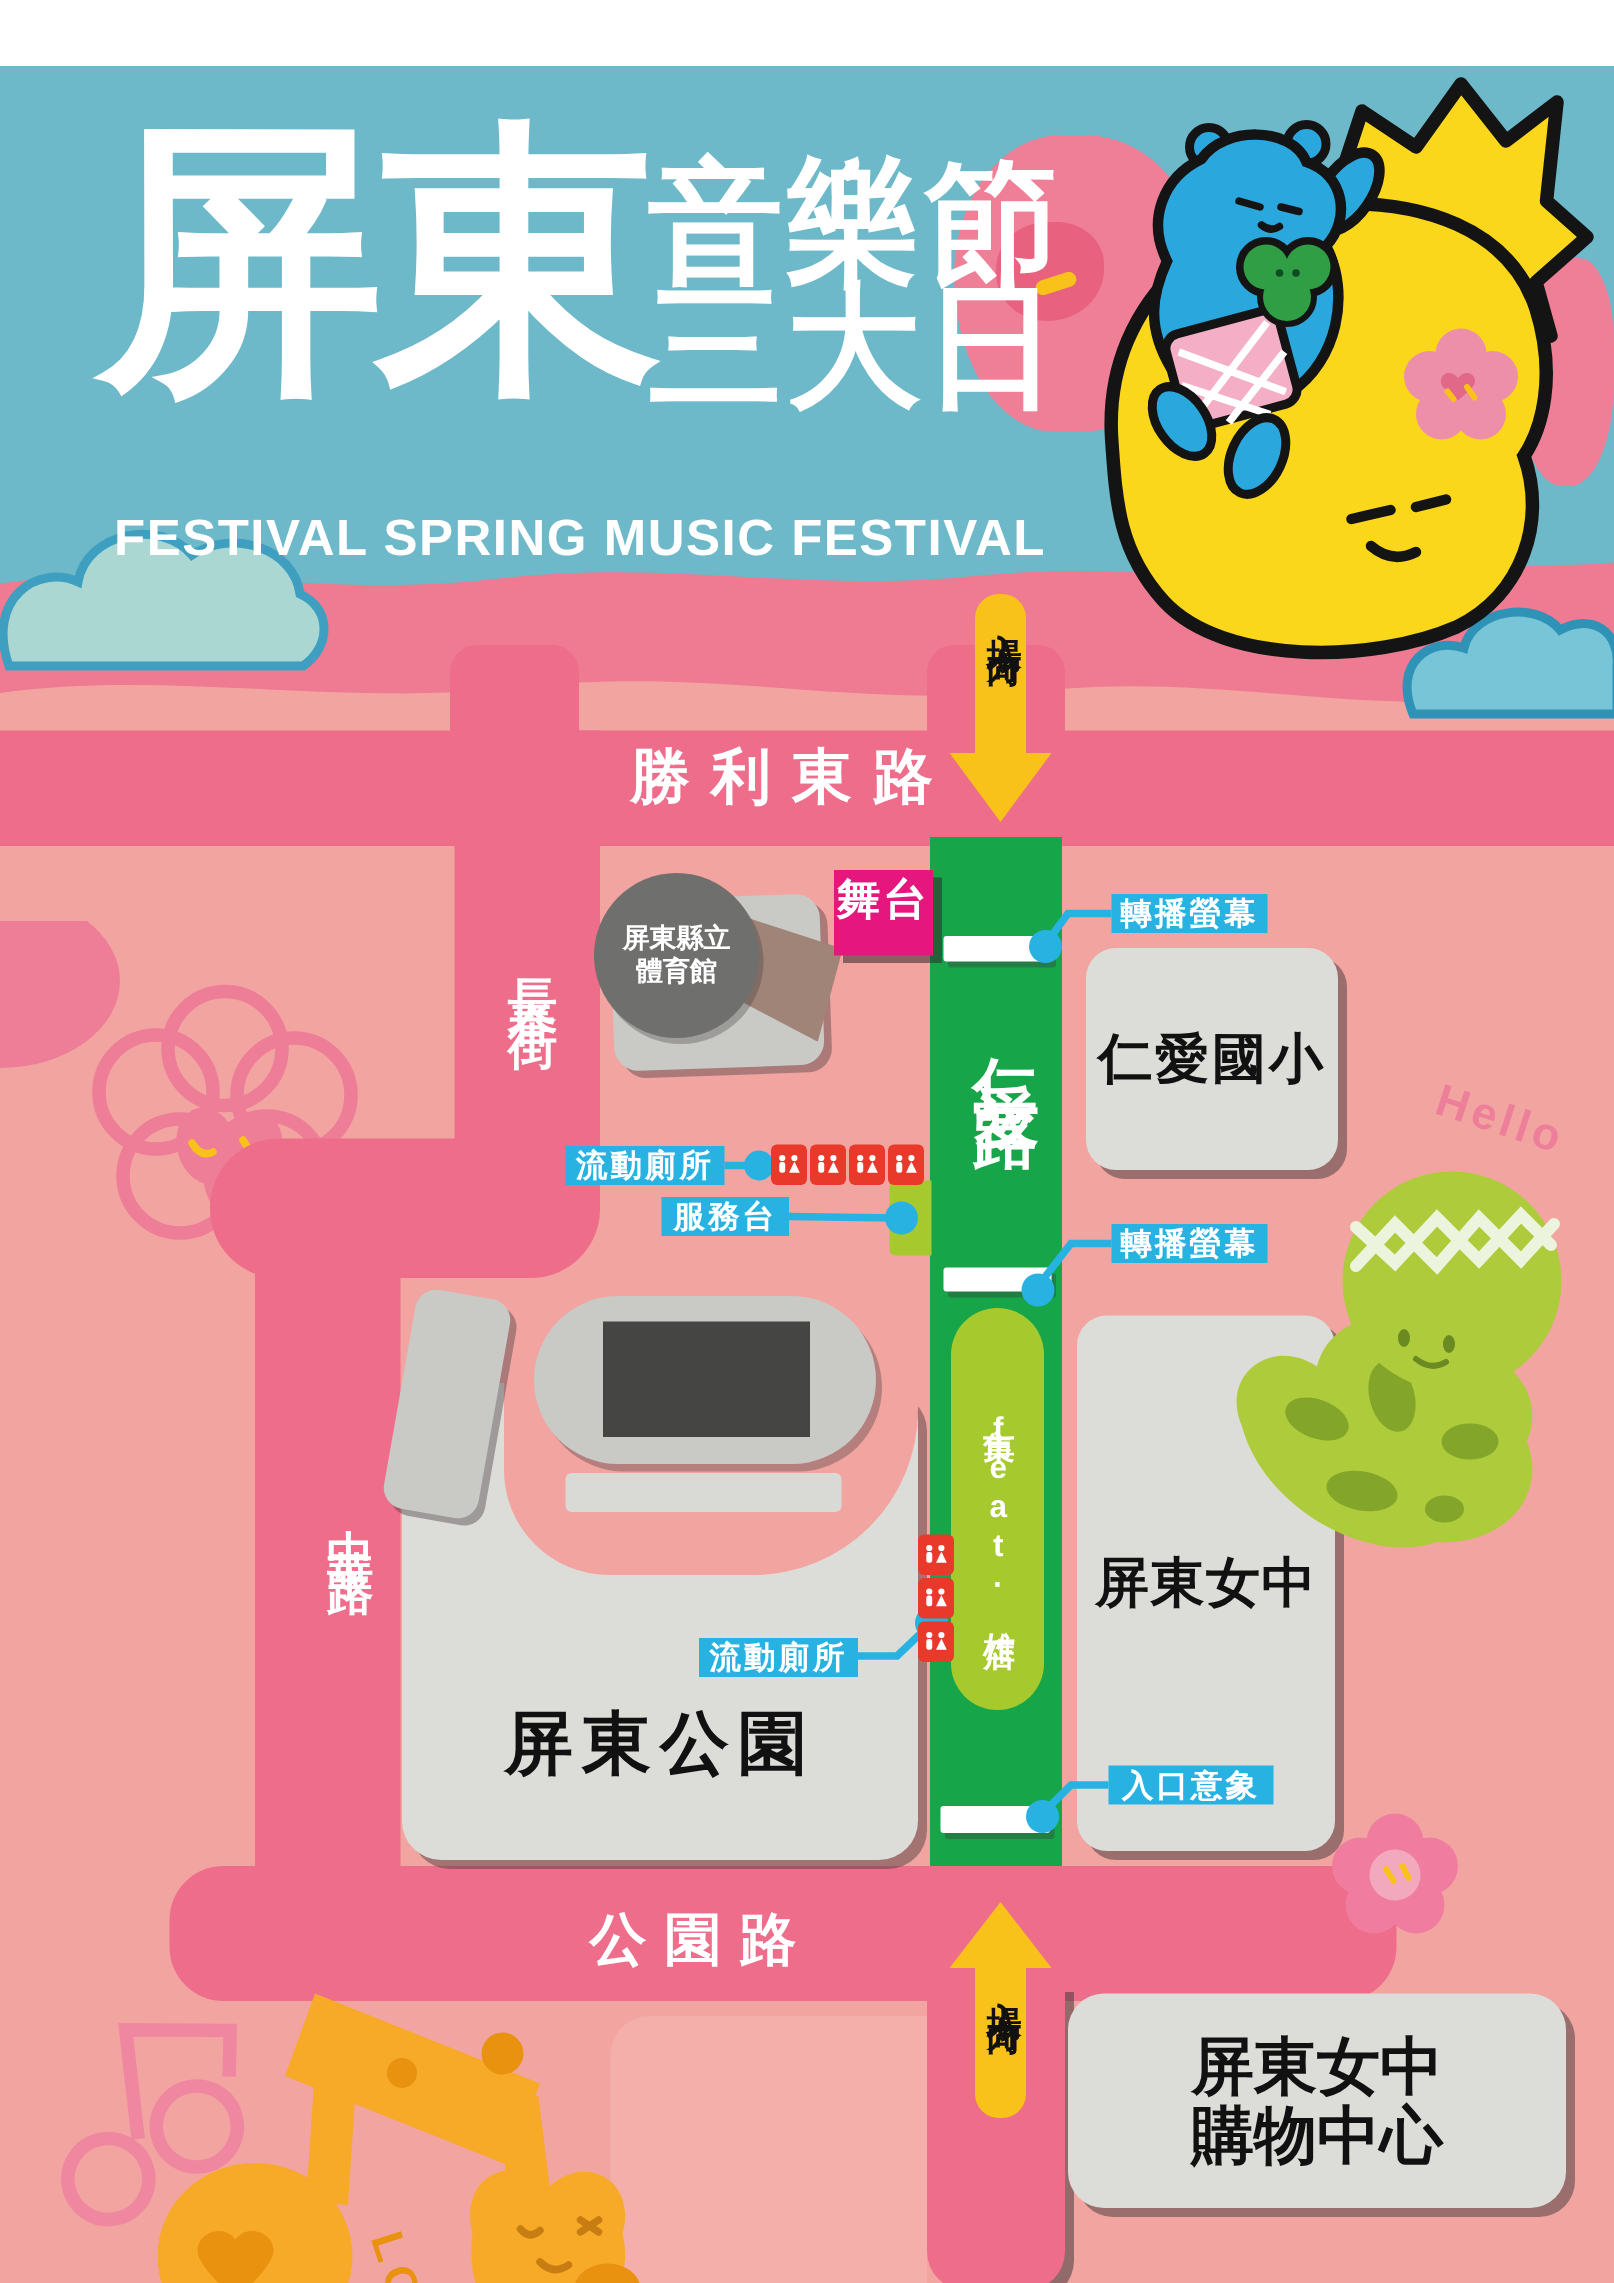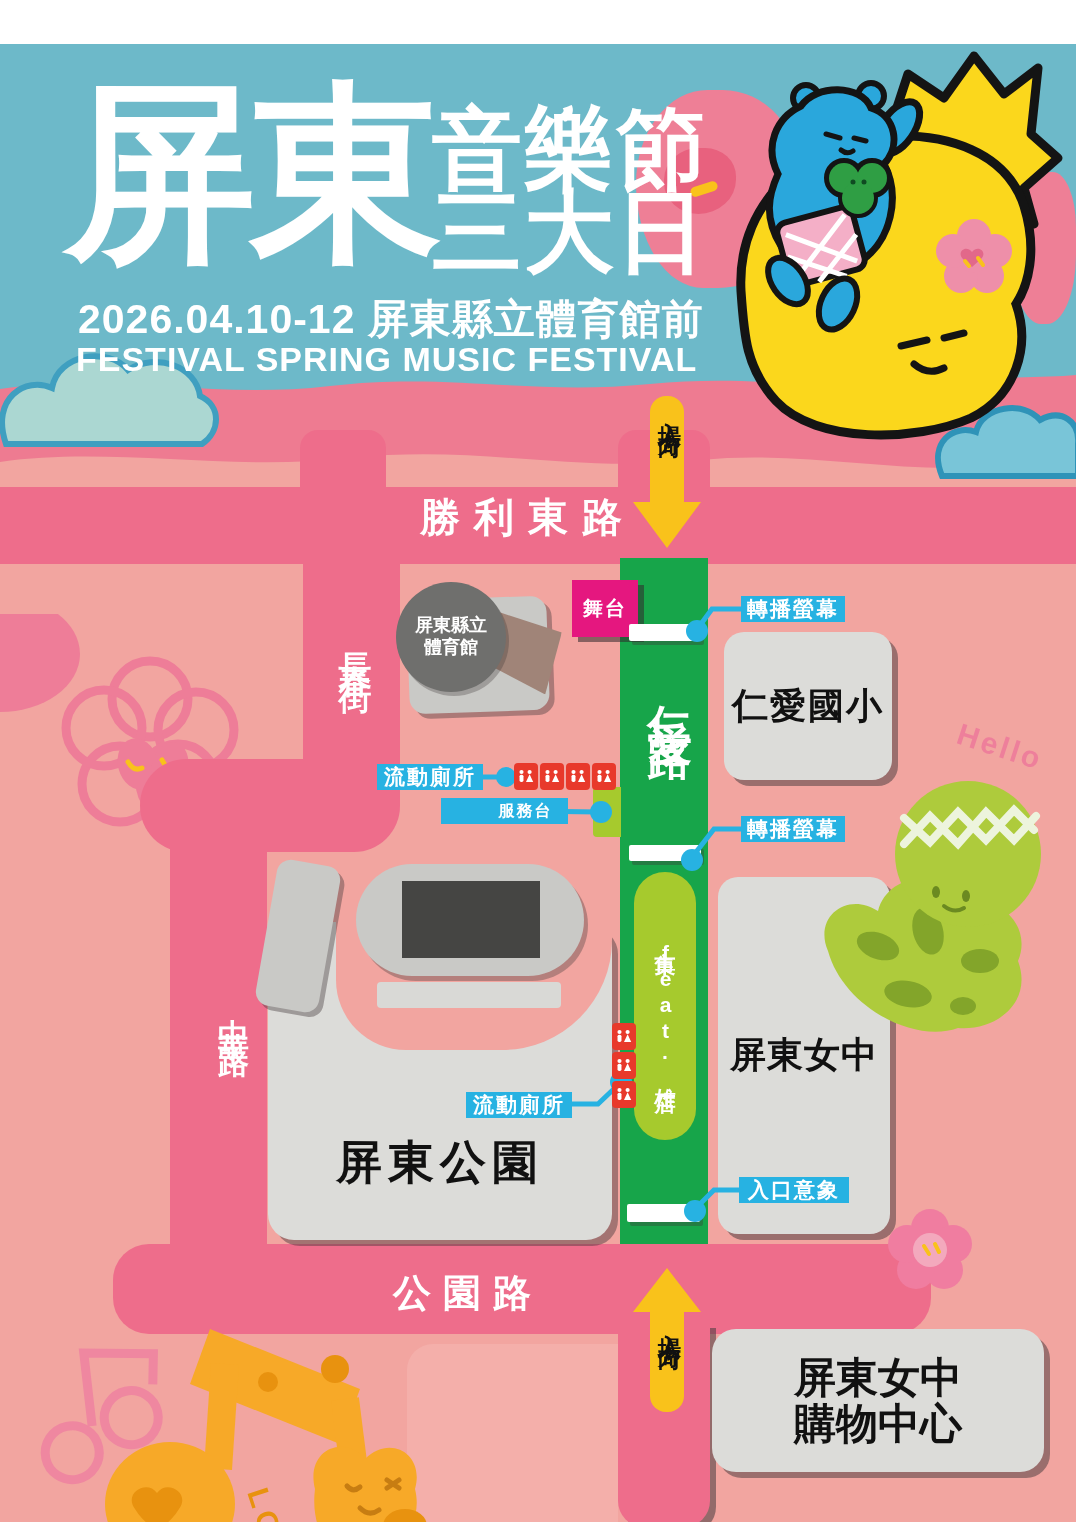--- a/index.html
+++ b/index.html
@@ -56,36 +56,36 @@
   .park-bar{left:377px;top:938px;width:184px;height:26px;background:#d9d9d6;border-radius:4px;}
   .park-tilt{left:266px;top:818px;width:64px;height:148px;background:#c9c9c6;border-radius:14px;transform:rotate(10deg);box-shadow:5px 4px 0 rgba(66,56,58,.4);}
   .park-name{left:268px;top:1088px;width:344px;text-align:center;font-size:46px;font-weight:900;color:#111;letter-spacing:6px;}
   
   .stad-base{left:408px;top:554px;width:140px;height:114px;background:#c9c9c6;border-radius:16px;transform:rotate(-2deg);box-shadow:5px 5px 0 rgba(66,56,58,.4);}
   .stad-fan{left:488px;top:560px;width:72px;height:88px;background:#a08478;clip-path:polygon(8% 12%,100% 28%,86% 100%,0 72%);transform:rotate(6deg);}
   .stad-circle{left:396px;top:538px;width:110px;height:110px;background:#6f6f6d;border-radius:50%;
                display:flex;align-items:center;justify-content:center;text-align:center;
                color:#fff;font-weight:900;font-size:18px;line-height:1.2;box-shadow:3px 4px 0 rgba(60,52,54,.3);}
   
-  .stage{left:572px;top:536px;width:66px;height:57px;background:#e5177f;box-shadow:6px 5px 0 rgba(50,40,44,.55);
-         display:flex;align-items:center;justify-content:center;color:#fff;font-size:20px;font-weight:900;letter-spacing:2px;}
+  .stage{left:556px;top:536px;width:66px;height:57px;background:#e5177f;box-shadow:6px 5px 0 rgba(50,40,44,.55);
+         display:flex;align-items:flex-start;justify-content:center;color:#fff;font-size:29px;font-weight:900;letter-spacing:2px;}
   .white-bar{background:#fff;border-radius:2px;box-shadow:3px 4px 0 rgba(60,52,54,.35);}
   .bar1{left:629px;top:580px;width:72px;height:17px;}
   .bar2{left:629px;top:801px;width:72px;height:16px;}
   .bar3{left:627px;top:1160px;width:73px;height:18px;}
   .market{left:634px;top:828px;width:62px;height:268px;background:#a6ca2d;border-radius:31px;
           display:flex;align-items:center;justify-content:center;}
   .market span{writing-mode:vertical-rl;text-orientation:upright;color:#fff;font-size:21px;font-weight:900;letter-spacing:3px;}
   .service-box{left:593px;top:743px;width:28px;height:50px;background:#a6ca2d;border-radius:4px 0 0 4px;}
   
   .tag{background:#27b2e2;color:#fff;font-weight:800;display:flex;align-items:center;justify-content:center;letter-spacing:2px;text-align:right;}
   .tag-screen1{left:741px;top:552px;width:104px;height:26px;font-size:21px;}
   .tag-screen2{left:741px;top:772px;width:104px;height:26px;font-size:21px;}
   .tag-toilet1{left:377px;top:720px;width:106px;height:26px;font-size:21px;}
-  .tag-service{left:441px;top:754px;width:85px;height:26px;font-size:16px;padding-left:42px;}
+  .tag-service{left:441px;top:754px;width:85px;height:26px;font-size:21px;}
   .tag-toilet2{left:466px;top:1048px;width:106px;height:26px;font-size:21px;}
   .tag-entrance{left:739px;top:1133px;width:110px;height:26px;font-size:21px;}
   
   .toilet-row{left:514px;top:719px;display:flex;gap:2px;}
   .toilet-col{left:612px;top:979px;display:flex;flex-direction:column;gap:2px;}
   .toilet-unit{width:24px;height:27px;background:#e8392b;border-radius:4px;display:flex;align-items:center;justify-content:center;}
   
   .arrow{width:68px;}
   .arrow .shaft{position:absolute;left:17px;width:34px;background:#f9c21b;}
   .arrow .txt{position:absolute;left:22px;writing-mode:vertical-rl;text-orientation:upright;color:#111;font-size:23px;font-weight:900;letter-spacing:4px;}
@@ -122,21 +122,20 @@
   </svg>
   <svg class="abs" style="left:928px;top:342px" width="150" height="96">
     <path d="M14,90 C0,56 26,38 48,46 C54,20 96,14 112,34 C134,22 152,36 150,58 L150,90 Z" fill="#79c5d8" stroke="#2f93b8" stroke-width="6"></path>
   </svg>
 
   <div class="abs title-zh">屏東</div>
   <div class="abs title-sub">
     <div>音樂節</div>
     <div>三大日</div>
   </div>
-  <div class="abs date-line">2026.04.10-12 屏東縣立體育館前</div>
   <div class="abs en-line">FESTIVAL SPRING MUSIC FESTIVAL</div>
 
   <svg class="abs" style="left:686px;top:2px" width="385" height="402" viewBox="0 0 385 402">
     <polygon points="200,95 222,28 258,52 288,10 318,48 352,22 345,88 372,112 338,142 348,178 300,162 258,160" fill="#fbd71c" stroke="#141414" stroke-width="9" stroke-linejoin="round"></polygon>
     <path d="M55,245 C50,150 130,92 205,90 C260,88 320,105 338,160 C352,205 342,240 330,258 C345,300 330,350 285,372 C230,396 130,398 90,355 C60,322 58,290 55,245 Z" fill="#fbd71c" stroke="#141414" stroke-width="9"></path>
     <g stroke="#141414" stroke-width="7" stroke-linecap="round" fill="none">
       <path d="M215,300 l26,-6"></path>
         <path d="M258,292 l20,-5"></path>
         <path d="M228,318 q14,12 30,4"></path>
     </g>

